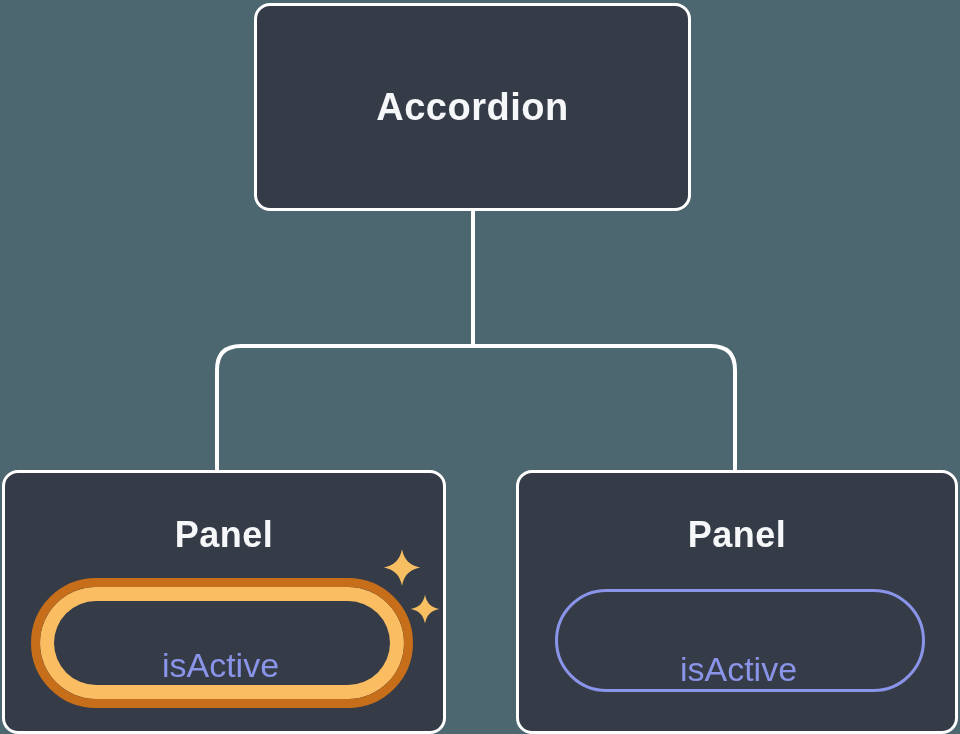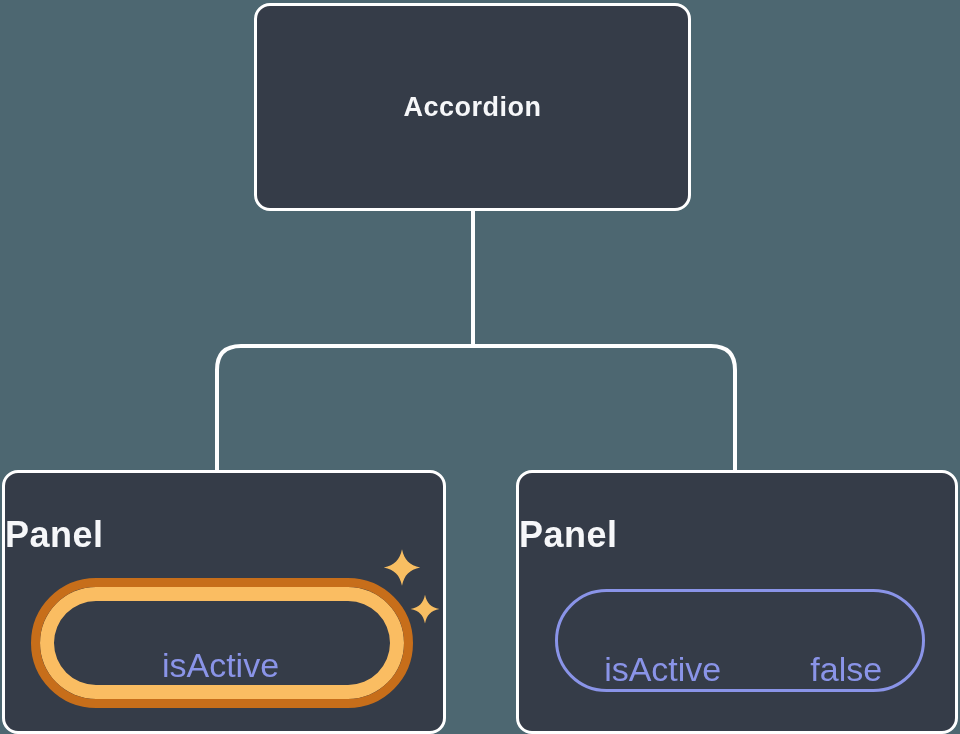--- a/index.html
+++ b/index.html
@@ -39,34 +39,34 @@
     border: 3px solid var(--node-border);
     border-radius: 16px;
   }
   .root-node {
     left: 254px; top: 3px;
     width: 437px; height: 208px;
     display: flex; align-items: center; justify-content: center;
   }
   .root-node .node-label {
     color: var(--label-text);
-    font-size: 27px;
+    font-size: 38px;
     font-weight: 600;
     letter-spacing: 0.5px;
   }
   .panel-node {
     top: 470px;
     width: 444px;
     height: 264px;
   }
   .panel-left  { left: 2px; }
   .panel-right { left: 516px; width: 442px; }
   .panel-title {
     margin-top: 42px;
-    text-align: left;
+    text-align: center;
     color: var(--label-text);
     font-size: 36px;
     font-weight: 600;
     letter-spacing: 0.5px;
     line-height: 40px;
   }
   .pill {
     position: absolute;
     display: flex;
     align-items: flex-end;
@@ -138,21 +138,20 @@
       <div class="cell cell-key">isActive</div>
       <div class="pill-divider"></div>
     </div>
   </div>
 
   <div class="node panel-node panel-right">
     <div class="panel-title">Panel</div>
     <div class="pill pill-normal">
       <div class="cell cell-key">isActive</div>
       <div class="pill-divider"></div>
-      <div class="cell cell-value">false</div>
     </div>
   </div>
 
   <svg class="sparkle sparkle-large" viewBox="0 0 48 48" aria-hidden="true">
     <path d="M24 1 C26.8 14.5 33.5 21.2 47 24 C33.5 26.8 26.8 33.5 24 47 C21.2 33.5 14.5 26.8 1 24 C14.5 21.2 21.2 14.5 24 1 Z"></path>
   </svg>
   <svg class="sparkle sparkle-small" viewBox="0 0 48 48" aria-hidden="true">
     <path d="M24 1 C26.8 14.5 33.5 21.2 47 24 C33.5 26.8 26.8 33.5 24 47 C21.2 33.5 14.5 26.8 1 24 C14.5 21.2 21.2 14.5 24 1 Z"></path>
   </svg>
 

